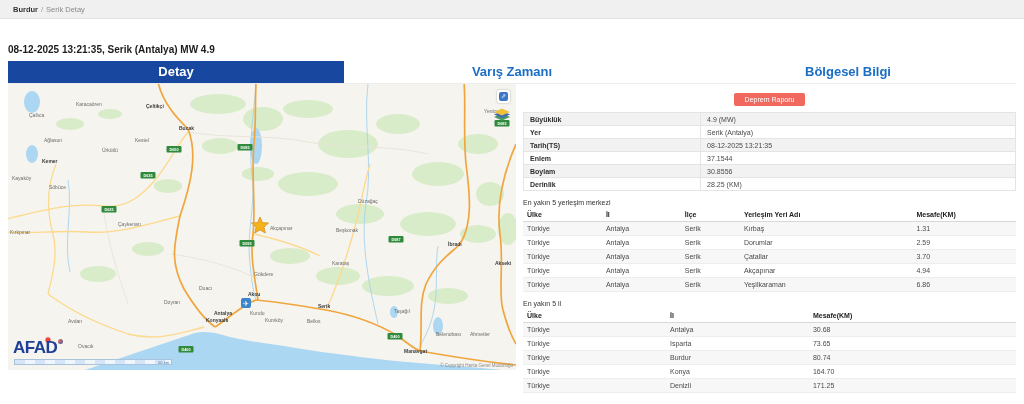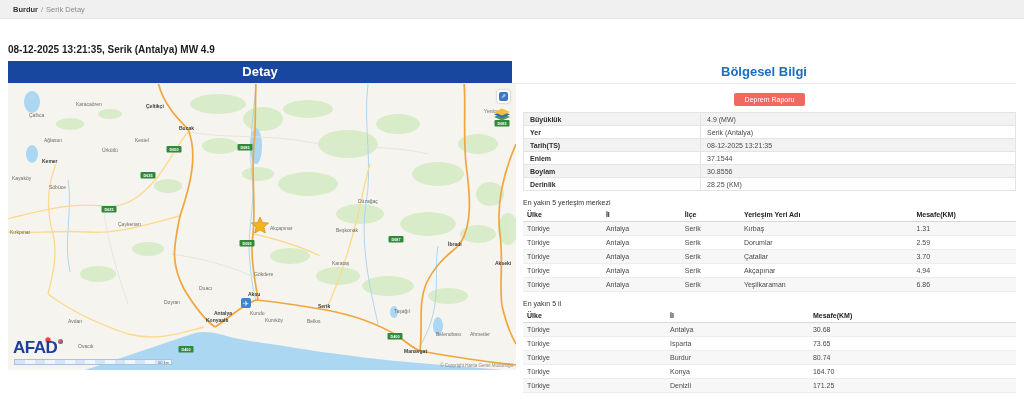--- a/index.html
+++ b/index.html
@@ -84,20 +84,21 @@
 <div class="crumb-bar">
   <span class="crumb-main">Burdur</span>
   <span class="sep">/</span>
   <span>Serik Detay</span>
 </div>
 
 <div class="page-title">08-12-2025 13:21:35, Serik (Antalya) MW 4.9</div>
 
 <div class="tabs" id="tabs">
     <div class="tab active">Detay</div>
+    <div class="tab">Varış Zamanı</div>
     <div class="tab">Bölgesel Bilgi</div>
   </div>
 
 <div class="content">
 
   <div class="map-wrap">
     <svg class="basemap" width="508" height="286" viewBox="0 0 508 286">
 
       <g fill="#d8ecc8" opacity="0.95">
         <ellipse cx="210" cy="20" rx="28" ry="10"></ellipse>

